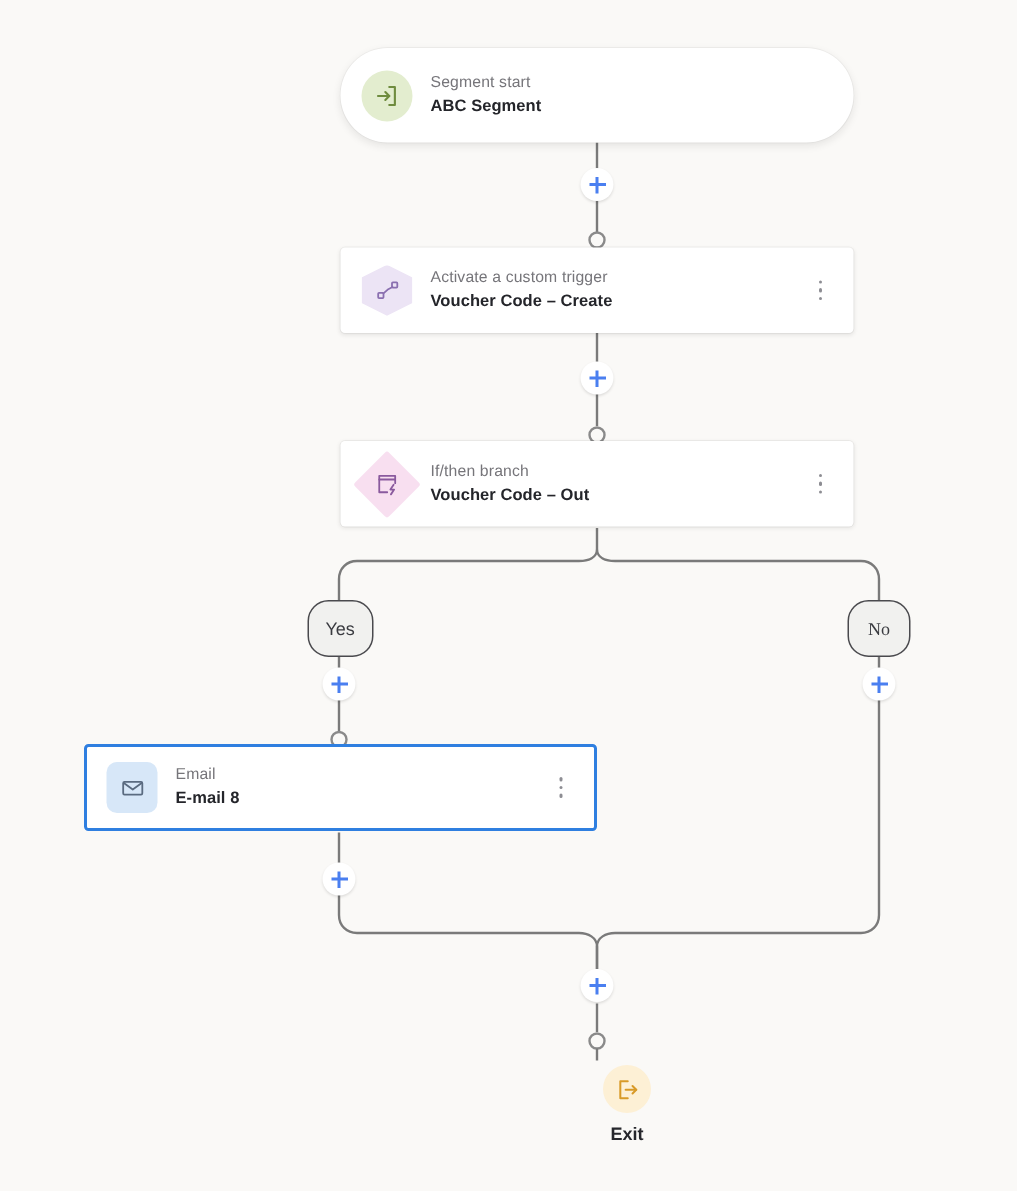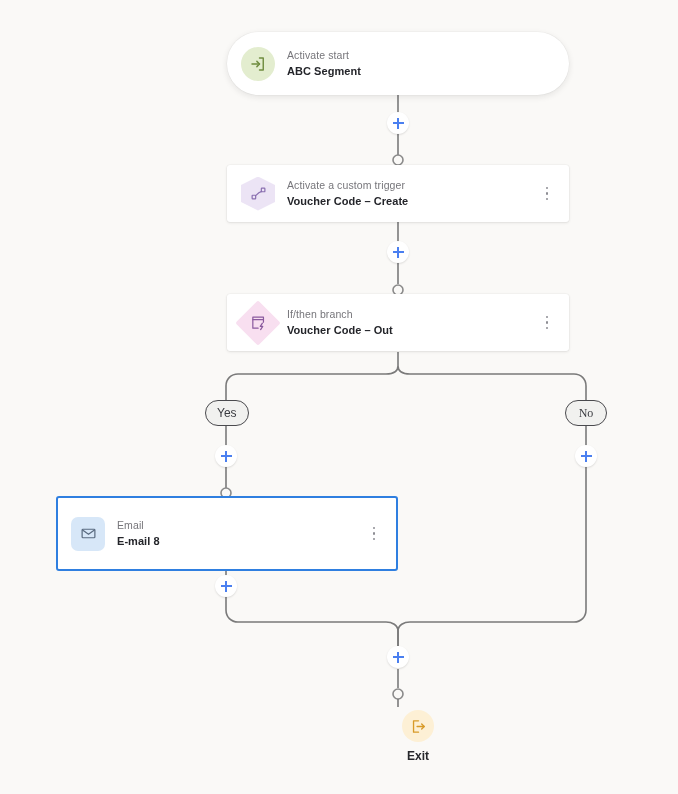--- a/index.html
+++ b/index.html
@@ -172,21 +172,21 @@
     content: "";
     position: absolute;
     background: #4a7ff0;
   }
   .plus::before { width: 11px; height: 1.6px; }
   .plus::after  { width: 1.6px; height: 11px; }
 
   
   .pill {
     position: absolute;
-    height: 26px;
+    height: 38px;
     min-width: 42px;
     padding: 0 11px;
     box-sizing: border-box;
     border: 1.6px solid #4a4a4e;
     border-radius: 14px;
     background: #f1f1ef;
     display: flex;
     align-items: center;
     justify-content: center;
     font-size: 12px;
@@ -254,21 +254,21 @@
   <div class="node start" style="left:227px; top:32px; width:342px; height:63px;">
     <div class="node-icon">
       <span class="shape-circle"></span>
       <svg class="glyph" width="18" height="18" viewBox="0 0 24 24" fill="none" stroke="#6f8c3f" stroke-width="1.9" stroke-linecap="round" stroke-linejoin="round">
         <path d="M14 4 H19 V20 H14"></path>
         <path d="M4 12 H14"></path>
         <path d="M10.5 8.5 L14 12 L10.5 15.5"></path>
       </svg>
     </div>
     <div class="node-text">
-      <div class="node-sub">Activate start</div>
+      <div class="node-sub">Segment start</div>
       <div class="node-title">ABC Segment</div>
     </div>
   </div>
 
   <div class="node plain" style="left:227px; top:294px; width:342px; height:57px;">
     <div class="node-icon">
       <span class="shape-diamond"></span>
       <svg class="glyph" width="17" height="17" viewBox="0 0 24 24" fill="none" stroke="#8a5a9e" stroke-width="1.7" stroke-linecap="round" stroke-linejoin="round">
         <path d="M19 11.5 V4.5 H4 V20 H11.5"></path>
         <path d="M4 8 H19"></path>
@@ -299,21 +299,21 @@
       <div class="node-sub">Activate a custom trigger</div>
       <div class="node-title">Voucher Code – Create</div>
     </div>
     <div class="kebab">
       <i></i>
       <i></i>
       <i></i>
     </div>
   </div>
 
-  <div class="node selected" style="left:56px; top:496px; width:342px; height:75px;">
+  <div class="node selected" style="left:56px; top:496px; width:342px; height:58px;">
     <div class="node-icon">
       <span class="shape-rounded"></span>
       <svg class="glyph" width="17" height="17" viewBox="0 0 24 24" fill="none" stroke="#5a6b80" stroke-width="1.7" stroke-linecap="round" stroke-linejoin="round">
         <rect x="3" y="6" width="18" height="12" rx="1.2"></rect>
         <path d="M3.6 7 L12 13.2 L20.4 7"></path>
       </svg>
     </div>
     <div class="node-text">
       <div class="node-sub">Email</div>
       <div class="node-title">E-mail 8</div>

